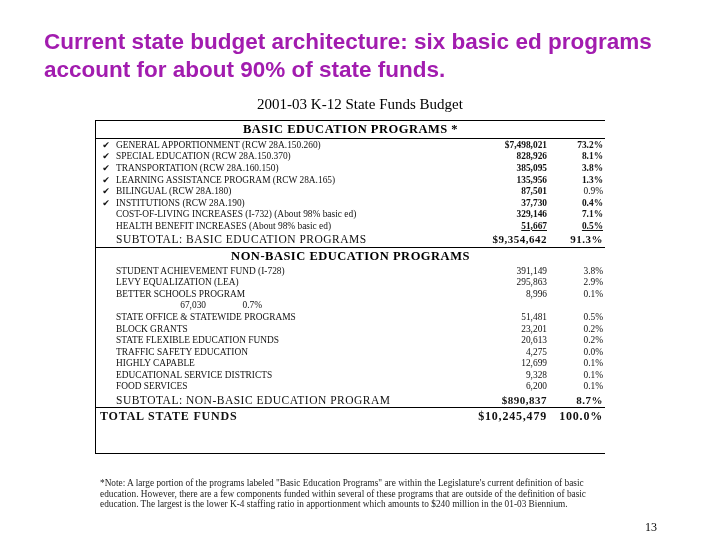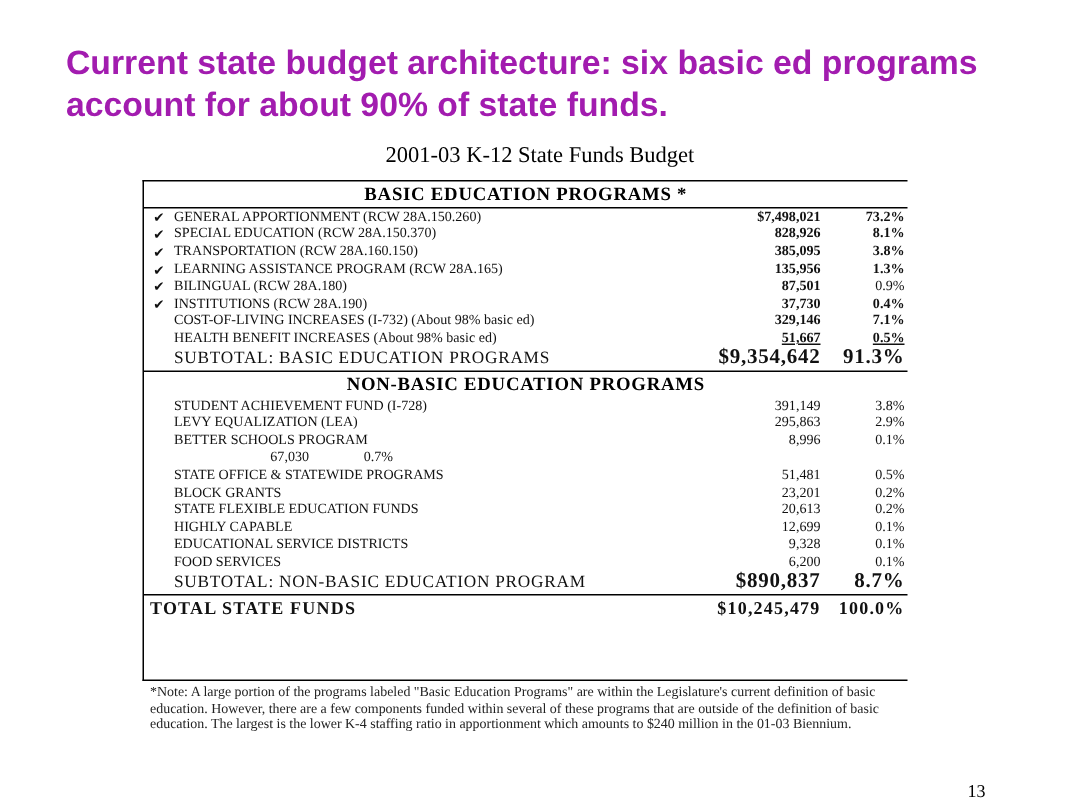--- a/index.html
+++ b/index.html
@@ -9,23 +9,23 @@
   .tbl { position:absolute; left:95px; top:120px; width:509px; height:332px; border-left:1.5px solid #000; border-top:1.5px solid #000; border-bottom:1.5px solid #000; }
   .sechead { font-weight:bold; text-align:center; font-size:12.5px; letter-spacing:0.5px; height:17px; line-height:17px; }
   .sep { border-bottom:1.5px solid #000; }
   .row { display:flex; align-items:center; height:11.6px; font-size:9.4px; color:#111; }
   .chk { width:20px; text-align:center; font-size:9px; }
   .lbl { flex:1; white-space:nowrap; overflow:hidden; }
   .amt { width:90px; text-align:right; }
   .pct { width:56px; text-align:right; padding-right:2px; }
   .u { text-decoration:underline; }
   .subrow { height:15px; font-size:11.5px; letter-spacing:0.5px; }
-  .subrow .amt, .subrow .pct { font-weight:bold; font-size:14px; }
+  .subrow .amt, .subrow .pct { font-weight:bold; font-size:11px; }
   .totalrow { height:17px; font-size:12px; font-weight:bold; letter-spacing:0.8px;align-items:center; }
-  .note { position:absolute; left:100px; top:457px; width:500px; font-size:9.3px; line-height:10.5px; color:#222; }
+  .note { position:absolute; left:100px; top:478px; width:500px; font-size:9.3px; line-height:10.5px; color:#222; }
   .pagenum { position:absolute; left:645px; top:520px; font-size:12px; }
 </style>
 </head>
 <body>
 
 <div class="title">Current state budget architecture: six basic ed programs account for about 90% of state funds.</div>
 <div class="subtitle">2001-03 K-12 State Funds Budget</div>
 
 <div class="tbl">
   <div class="sechead sep">BASIC EDUCATION PROGRAMS *</div>
@@ -123,20 +123,26 @@
         <span class="pct">0.2%</span>
       </div>
       <div class="row">
         <span class="chk"></span>
         <span class="lbl">STATE FLEXIBLE EDUCATION FUNDS</span>
         <span class="amt">20,613</span>
         <span class="pct">0.2%</span>
       </div>
       <div class="row">
         <span class="chk"></span>
+        <span class="lbl">TRAFFIC SAFETY EDUCATION</span>
+        <span class="amt">4,275</span>
+        <span class="pct">0.0%</span>
+      </div>
+      <div class="row">
+        <span class="chk"></span>
         <span class="lbl">HIGHLY CAPABLE</span>
         <span class="amt">12,699</span>
         <span class="pct">0.1%</span>
       </div>
       <div class="row">
         <span class="chk"></span>
         <span class="lbl">EDUCATIONAL SERVICE DISTRICTS</span>
         <span class="amt">9,328</span>
         <span class="pct">0.1%</span>
       </div>

